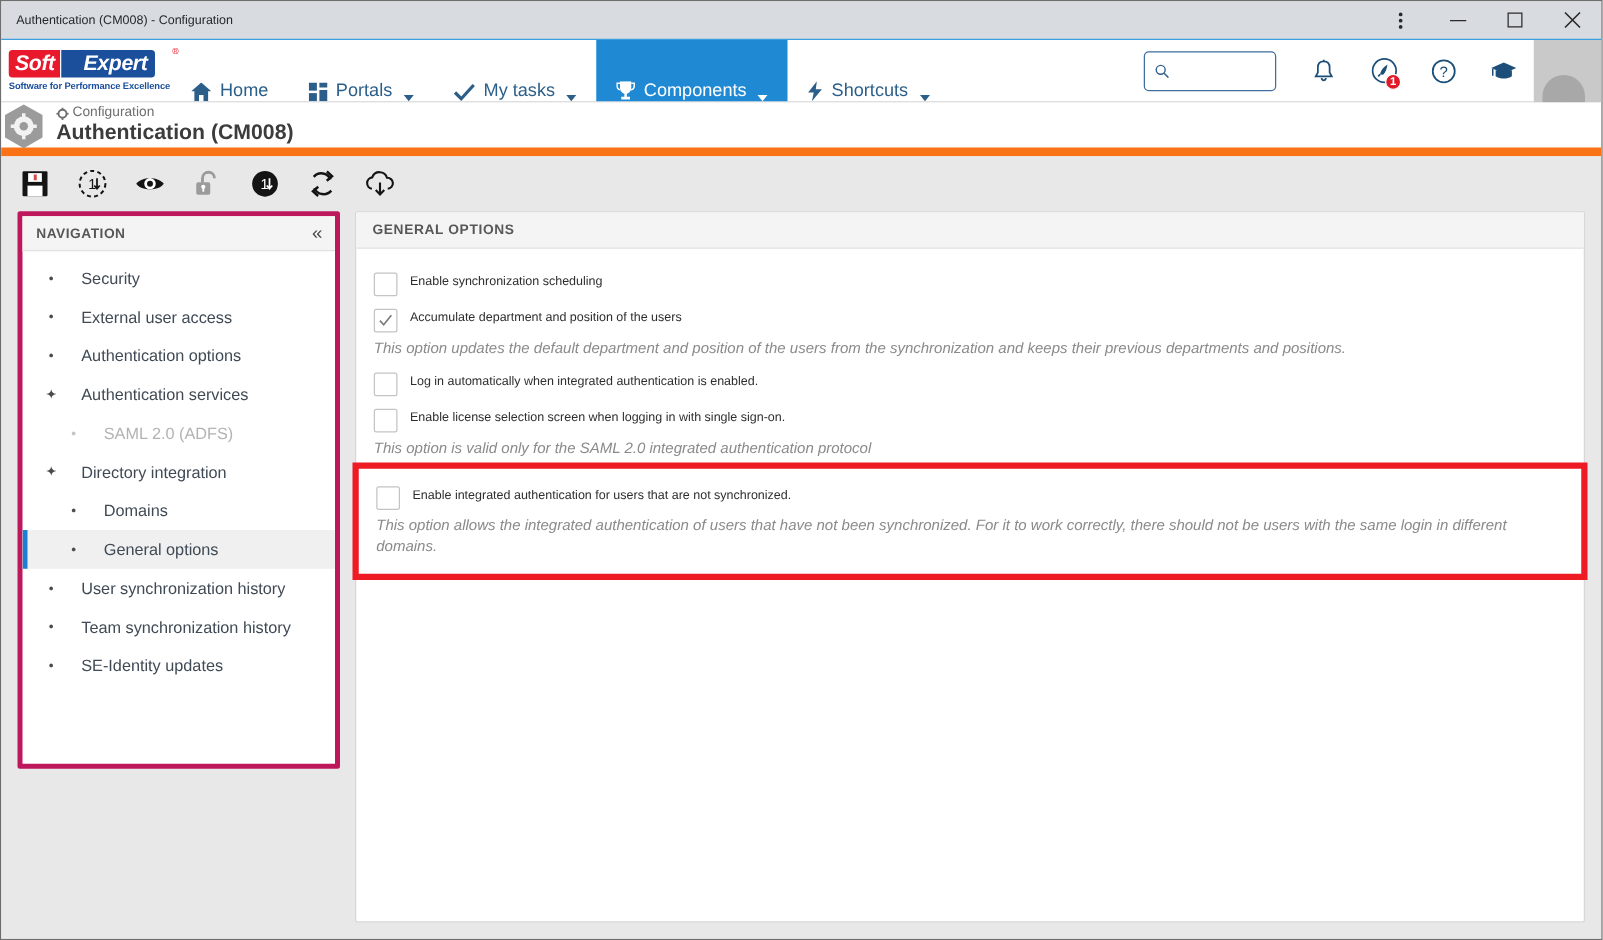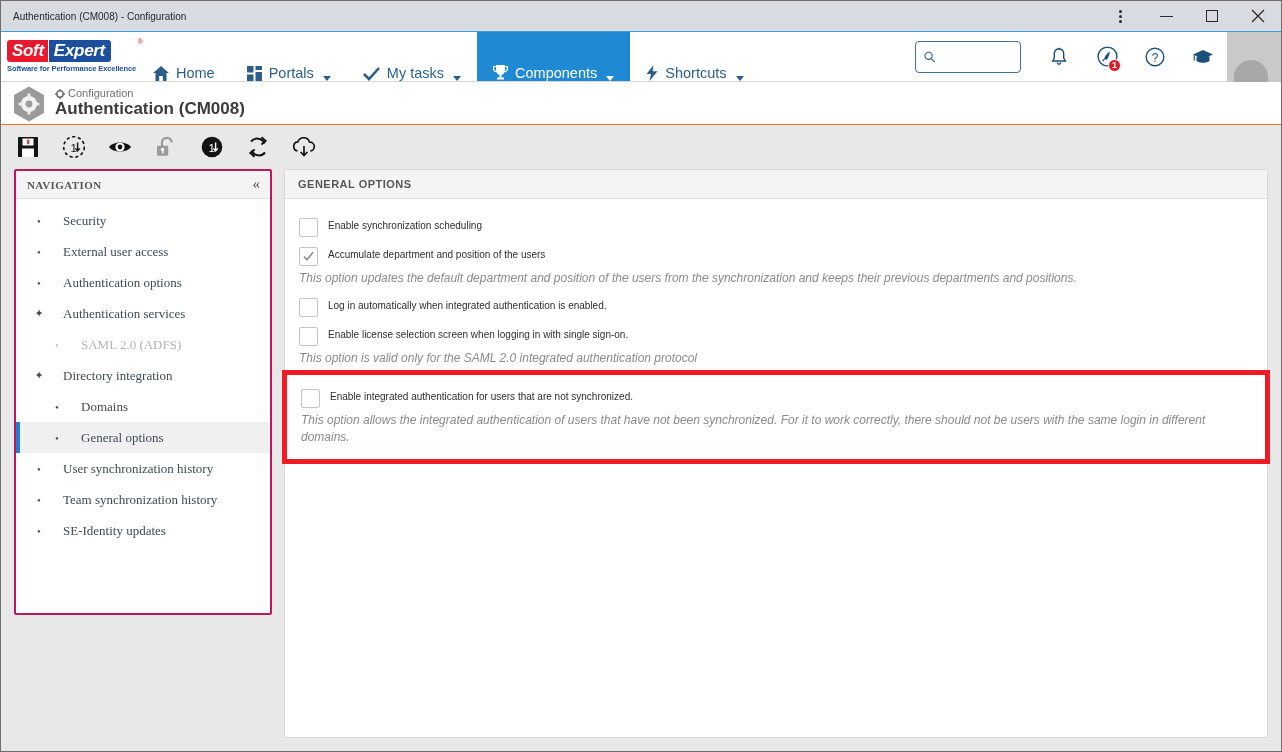--- a/index.html
+++ b/index.html
@@ -51,21 +51,21 @@
     justify-content: center; padding-left: 6px;
   }
   .logo-row { display: flex; align-items: stretch; height: 22px; position: relative; }
   .logo-soft {
     background: #e8192c; color: #fff; font-style: italic; font-weight: bold;
     font-size: 17px; line-height: 22px; padding: 0 4px 0 5px;
     border-radius: 3px 0 0 3px; letter-spacing: -0.3px;
   }
   .logo-exp {
     background: #1b4f9c; color: #fff; font-style: italic; font-weight: bold;
-    font-size: 17px; line-height: 22px; padding: 0 6px 0 5px;
+    font-size: 17px; line-height: 22px; padding: 0 6px 0 18px;
     border-radius: 0 3px 3px 0; letter-spacing: -0.3px; margin-left: 1px;
   }
   .logo-reg { font-size: 7px; color: #e8192c; position: absolute; right: -6px; top: -2px; }
   .logo-tag {
     font-size: 7.5px; font-weight: bold; color: #1b4f9c;
     margin-top: 2px; letter-spacing: -0.1px;
   }
   .nav { display: flex; align-items: stretch; }
   .nav-item {
     display: flex; align-items: flex-end; gap: 7px;
@@ -107,22 +107,22 @@
   .avatar .head { width: 20px; height: 20px; border-radius: 50%; background: #a8a8a8; }
   .avatar .body {
     width: 34px; height: 22px; border-radius: 17px 17px 0 0;
     background: #a8a8a8; margin-left: -27px; margin-top: 12px;
   }
   .avatar-in { display: flex; align-items: flex-end; }
 
   
   .pagetitle {
     height: 43px; flex: 0 0 43px; background: #ffffff;
-    display: flex; align-items: center; padding-left: 12px;
-    border-bottom: 1px solid #f97316;
+    display: flex; align-items: center; padding-left: 2px;
+    border-bottom: 7px solid #f97316;
   }
   .hexicon { width: 32px; height: 34px; position: relative; flex: 0 0 32px; }
   .hexicon svg { display: block; }
   .pt-text { margin-left: 10px; line-height: 1.05; }
   .pt-breadcrumb {
     font-size: 11px; color: #6f6f6f; display: flex; align-items: center; gap: 3px;
   }
   .pt-title { font-size: 17px; font-weight: bold; color: #3c3c3c; margin-top: 1px; }
 
   
@@ -135,22 +135,22 @@
     justify-content: center; cursor: pointer;
   }
 
   
   .body {
     flex: 1; display: flex; padding: 0 13px 13px 13px; gap: 12px;
     background: #e8e8e8; min-height: 0;
   }
   .navpanel {
     width: 258px; flex: 0 0 258px; background: #fff;
-    border: 2px solid #be185d; border-radius: 2px;
-    display: flex; flex-direction: column; height: 446px; font-family: Liberation Serif, serif;
+    border: 4px solid #be185d; border-radius: 2px;
+    display: flex; flex-direction: column; height: 446px;
   }
   .navpanel-head {
     height: 28px; flex: 0 0 28px; background: #f4f4f4;
     border-bottom: 1px solid #e2e2e2;
     display: flex; align-items: center; padding: 0 8px 0 11px;
   }
   .navpanel-head .lbl {
     font-size: 11px; font-weight: bold; color: #575757; letter-spacing: 0.4px;
   }
   .collapse-btn {

